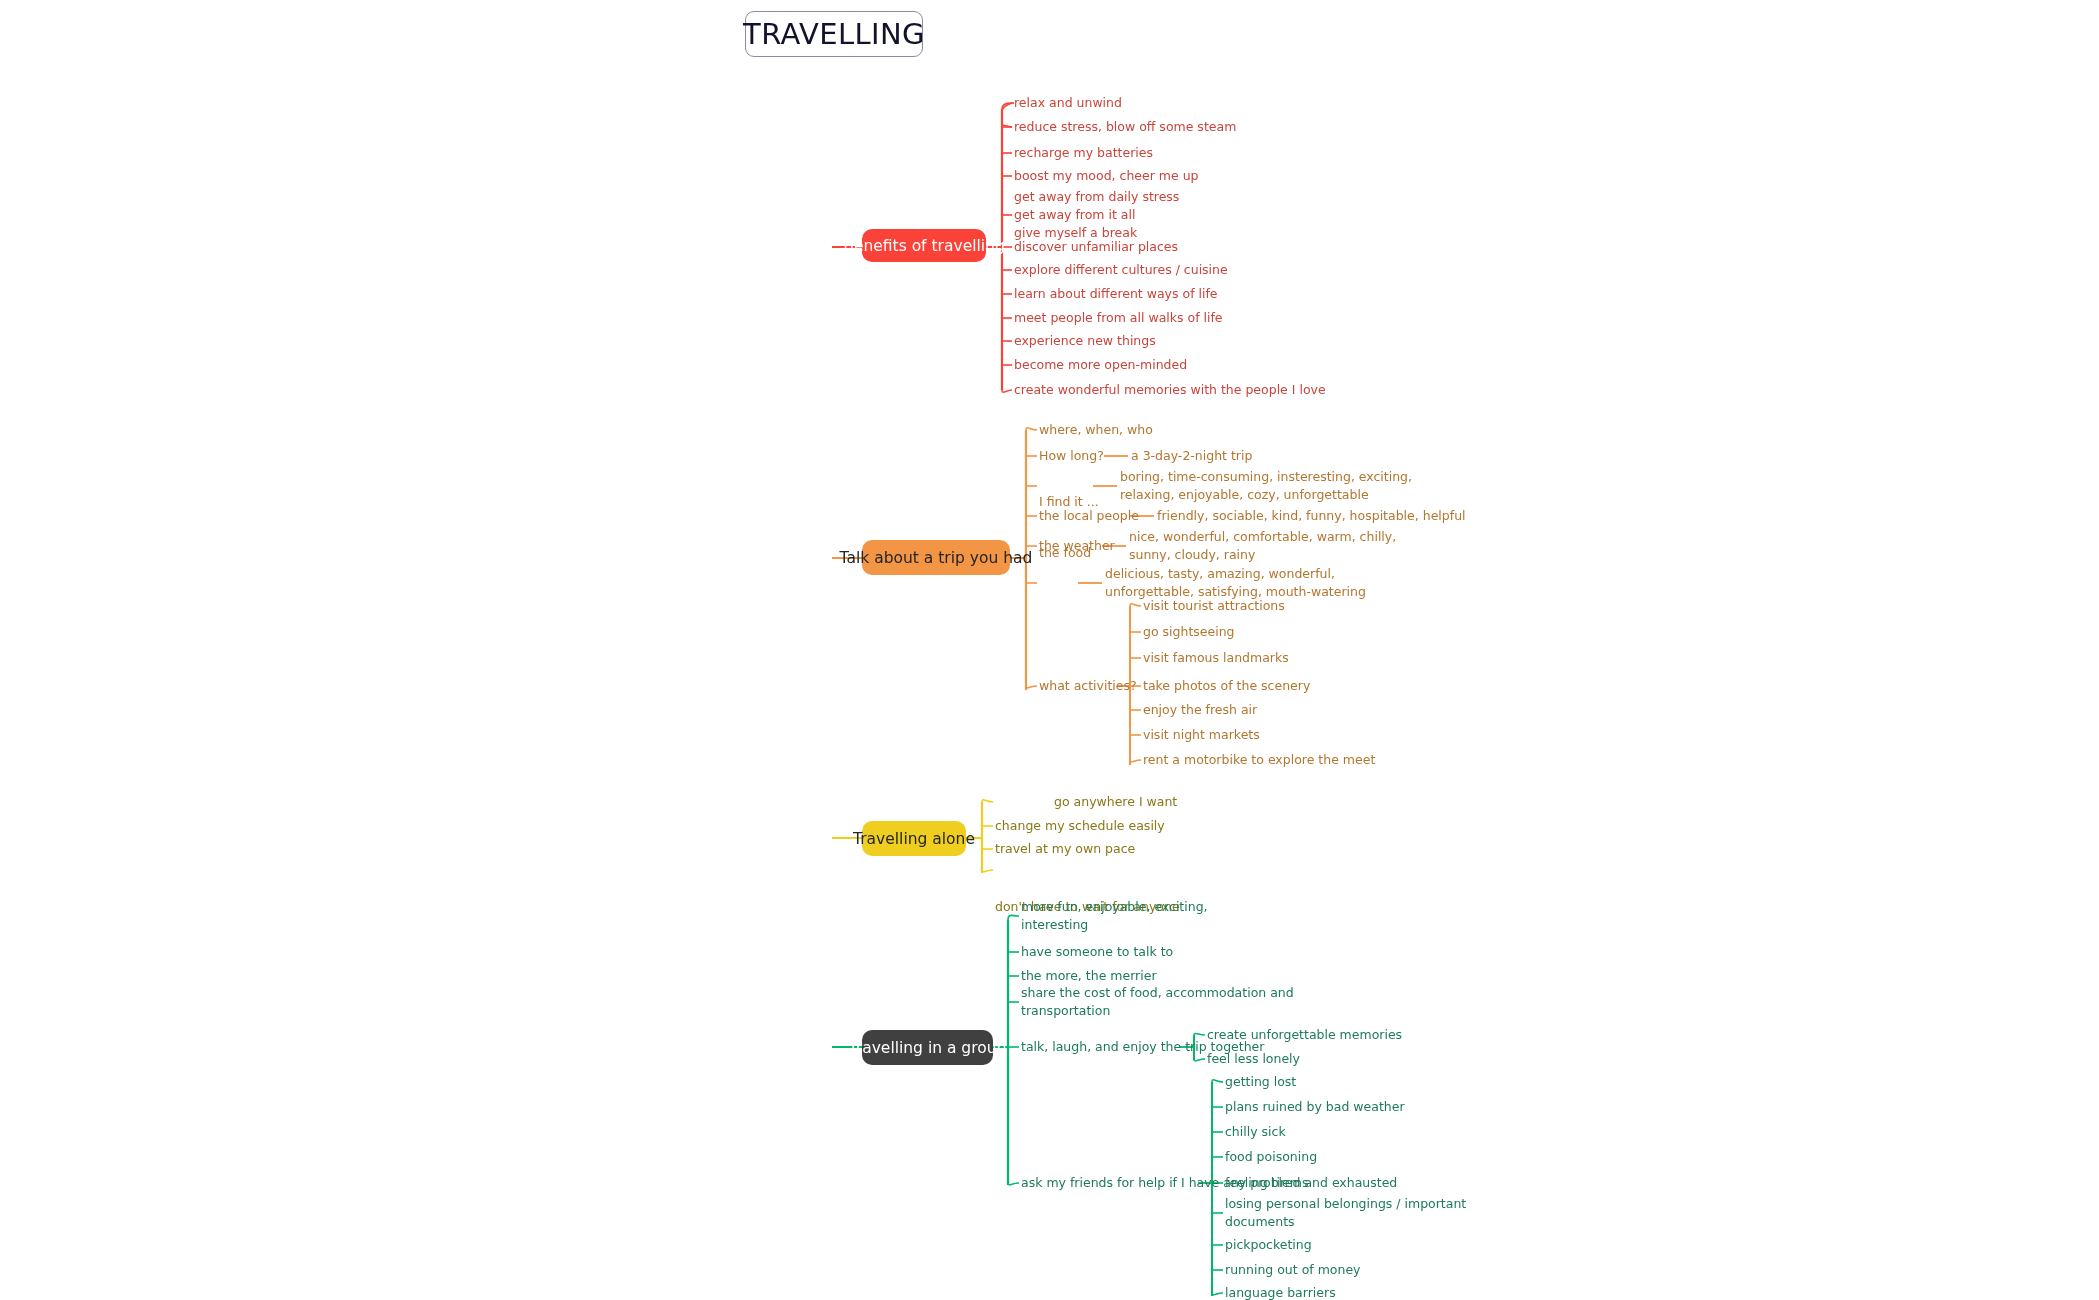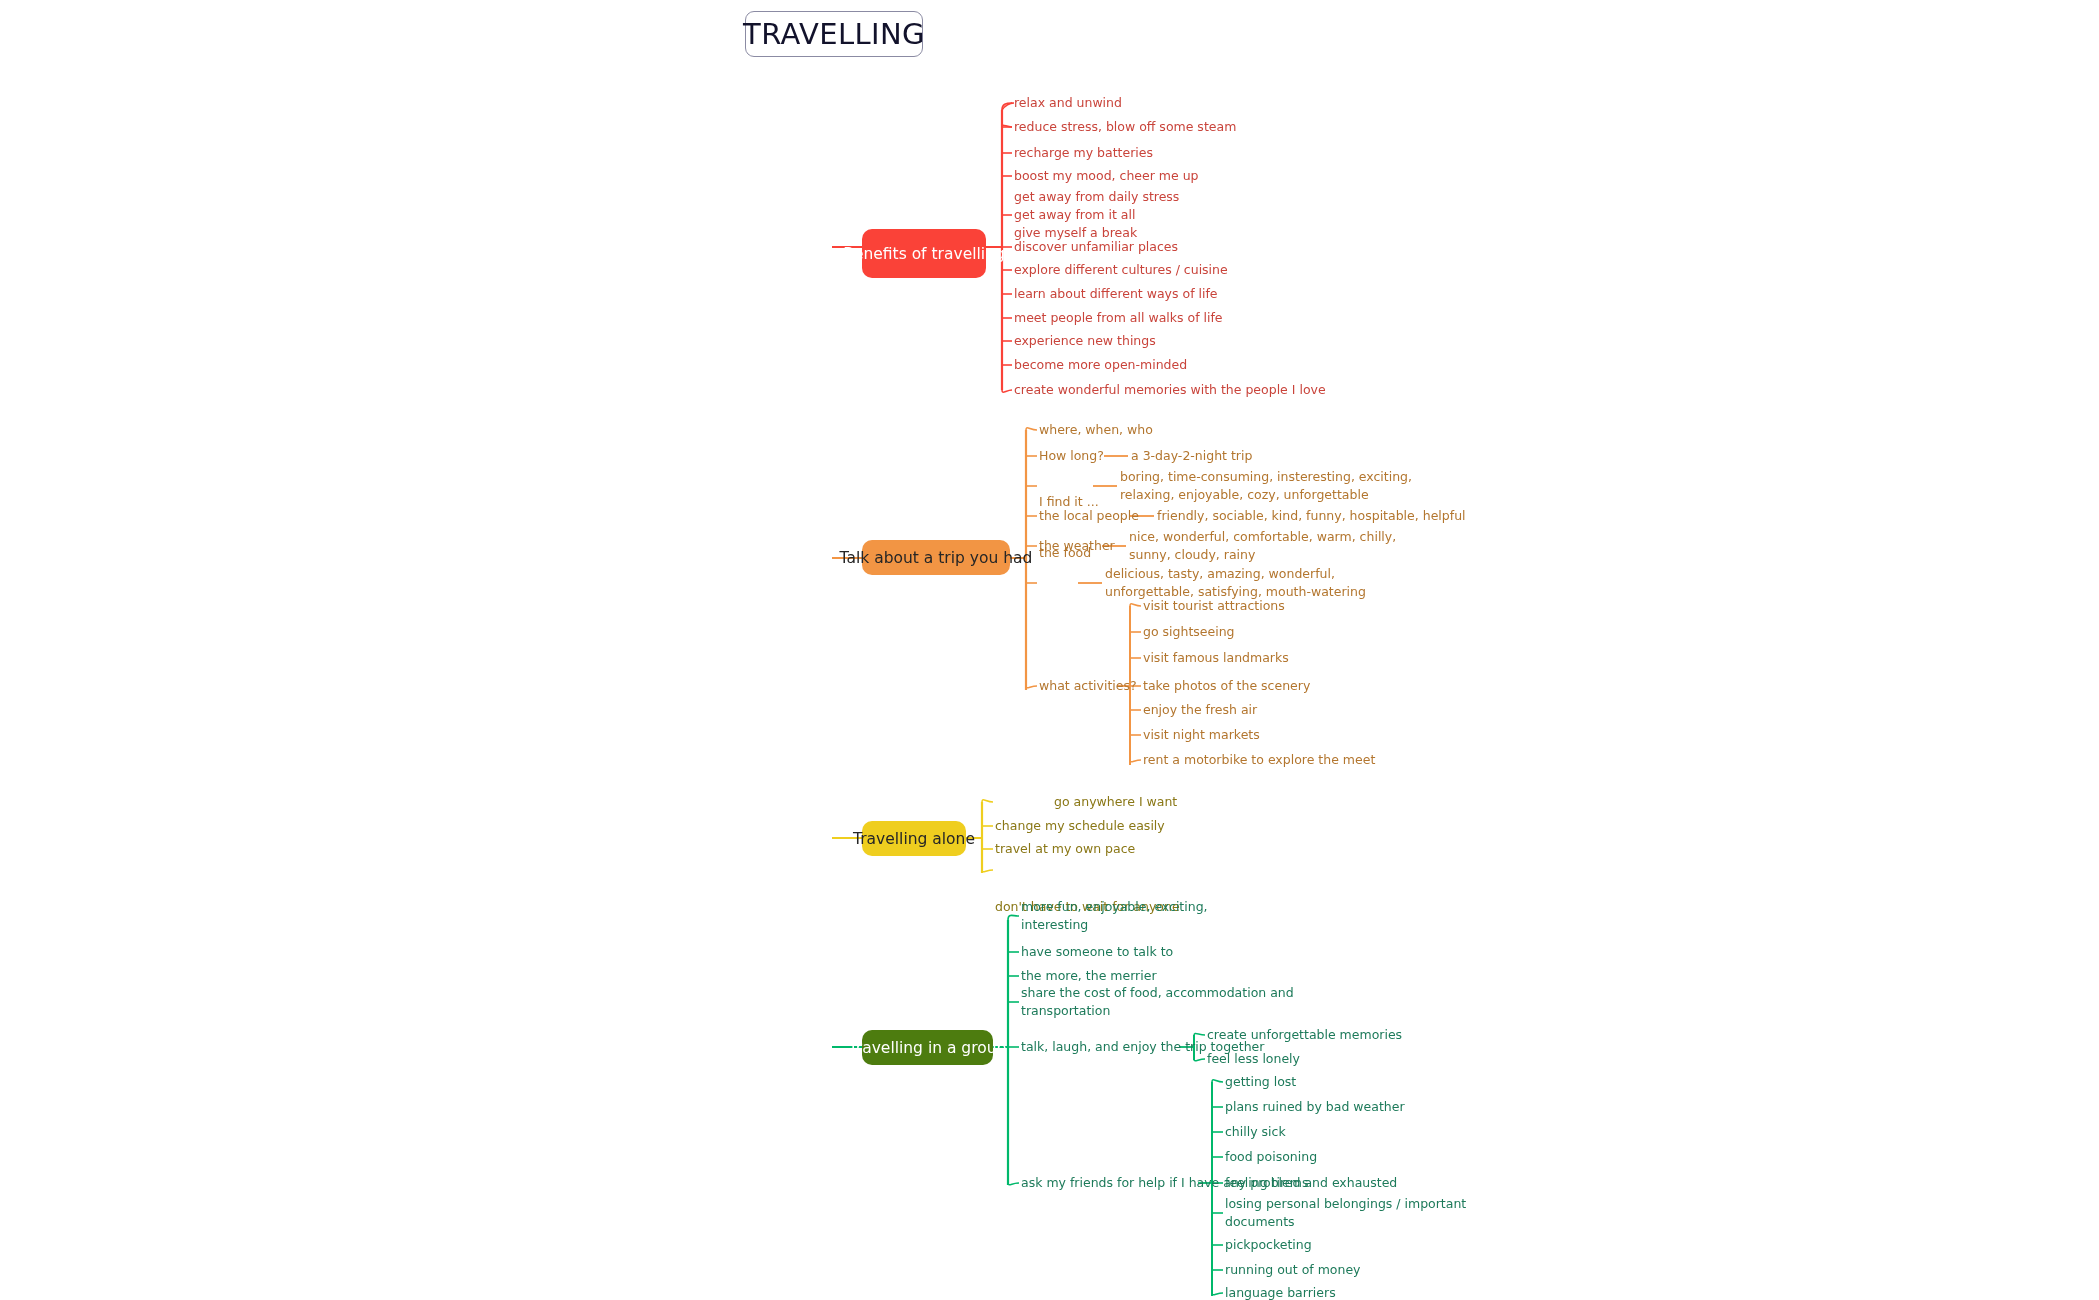--- a/index.html
+++ b/index.html
@@ -161,21 +161,21 @@
       <path d="M1212,1245 L1223,1245"></path>
       <path d="M1212,1270 L1223,1270"></path>
       <path d="M1212,1293 C1212,1297 1216,1293 1223,1293"></path>
     </g>
   </svg>
 
   <div class="root-node" style="left:745px;top:11px;width:178px;height:46px;">
     <span>TRAVELLING</span>
   </div>
 
-  <div class="branch-node" style="left:862px;top:229px;width:124px;height:49px;background:#fa4238;text-align:right;">
+  <div class="branch-node" style="left:862px;top:229px;width:124px;height:33px;background:#fa4238;text-align:right;">
     <span>Benefits of travelling</span>
   </div>
 
   <div class="leaf red mid" style="left:1014px;top:103px;">relax and unwind</div>
   <div class="leaf red mid" style="left:1014px;top:127px;">reduce stress, blow off some steam</div>
   <div class="leaf red mid" style="left:1014px;top:153px;">recharge my batteries</div>
   <div class="leaf red mid" style="left:1014px;top:176px;">boost my mood, cheer me up</div>
   <div class="leaf red mid" style="left:1014px;top:215px;">get away from daily stress
 get away from it all
 give myself a break</div>
@@ -221,21 +221,21 @@
 
   <div class="branch-node dark-text" style="left:862px;top:821px;width:104px;height:35px;background:#efce1f;">
     <span>Travelling alone</span>
   </div>
 
   <div class="leaf yellow mid" style="left:1054px;top:802px;text-align:right;">go anywhere I want</div>
   <div class="leaf yellow mid" style="left:995px;top:826px;">change my schedule easily</div>
   <div class="leaf yellow mid" style="left:995px;top:849px;">travel at my own pace</div>
   <div class="leaf yellow mid" style="left:995px;top:870px;margin-top:37px;">don't have to wait for anyone</div>
 
-  <div class="branch-node" style="left:862px;top:1030px;width:131px;height:35px;background:#4d7c0f;">
+  <div class="branch-node" style="left:862px;top:1030px;width:131px;height:35px;background:#404040;">
     <span>Travelling in a group</span>
   </div>
 
   <div class="leaf green mid" style="left:1021px;top:916px;">more fun, enjoyable, exciting,
 interesting</div>
   <div class="leaf green mid" style="left:1021px;top:952px;">have someone to talk to</div>
   <div class="leaf green mid" style="left:1021px;top:976px;">the more, the merrier</div>
   <div class="leaf green mid" style="left:1021px;top:1002px;">share the cost of food, accommodation and
 transportation</div>
   <div class="leaf green mid" style="left:1021px;top:1047px;">talk, laugh, and enjoy the trip together</div>

